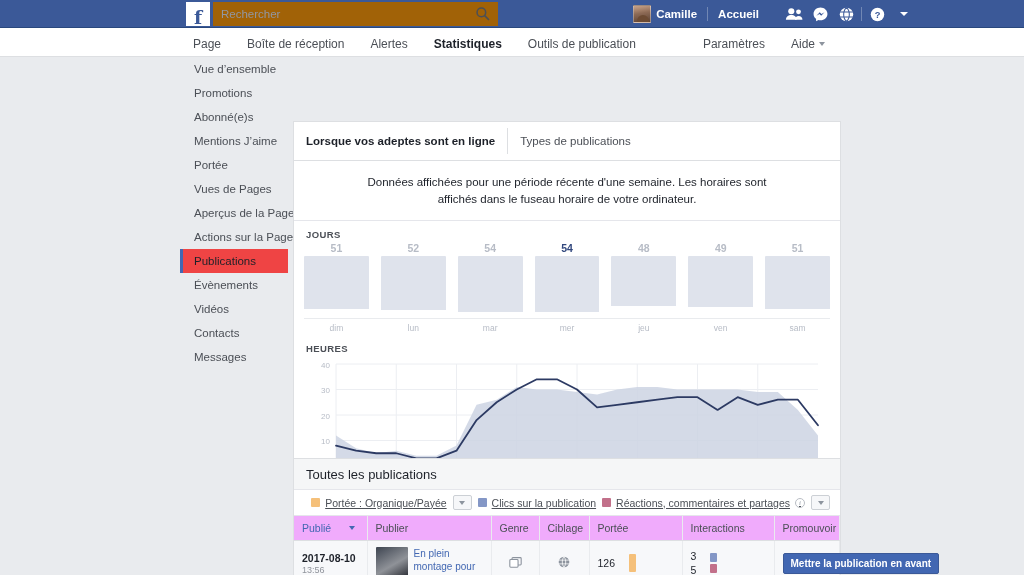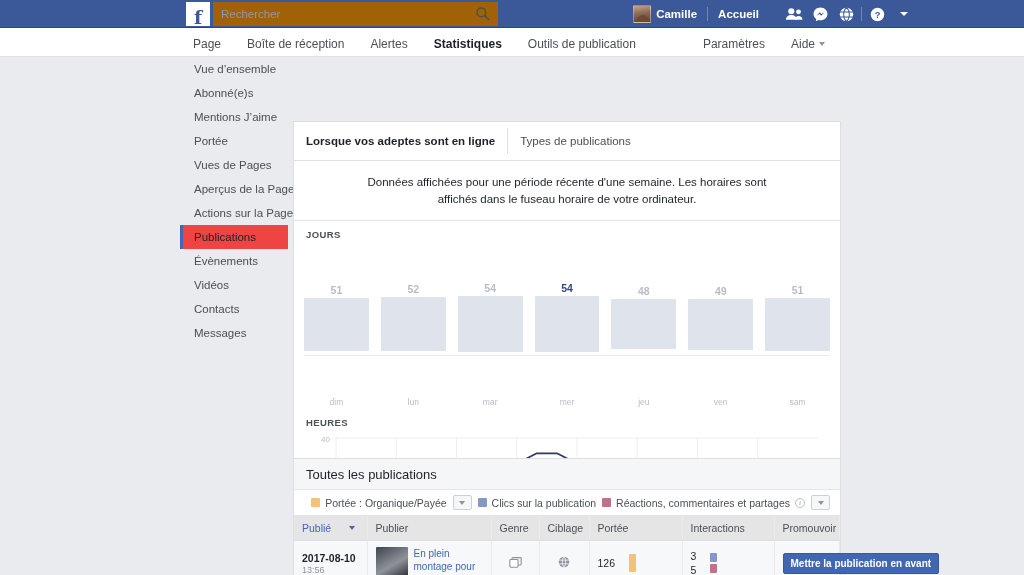--- a/index.html
+++ b/index.html
@@ -136,21 +136,21 @@
   }
 
   .section-label {
     font-size: 9.5px; font-weight: bold; color:#4b4f56;
     letter-spacing: .4px; padding: 8px 0 2px 12px;
   }
 
   
   .days-wrap { padding: 0 10px 2px 10px; }
   .days {
-    display:flex; height: 76px; align-items:center; gap: 12px; margin-top: 37px;
+    display:flex; height: 76px; align-items:flex-start; gap: 12px;
   }
   .day { flex:1; display:flex; flex-direction:column; align-items:center; }
   .day-val {
     font-size: 10.5px; color:#b7bcc6; font-weight:bold; margin-bottom:2px;
   }
   .day.hi .day-val { color:#31477d; }
   .day-bar { width:100%; background:#dfe3ec; border-radius:1px 1px 0 0; }
   .day-lbl { font-size: 8.5px; color:#b7bcc6; margin-top: 4px; }
   .days-axis { border-top:1px solid #e9ebee; }
 
@@ -163,42 +163,42 @@
   .posts-head {
     height: 31px; display:flex; align-items:center; padding-left:12px;
     font-size: 13px; color:#1d2129; border-bottom:1px solid #e5e6eb;
     background:#f5f6f7;
   }
   .legend-row {
     height: 26px; display:flex; align-items:center; justify-content:flex-end;
     padding-right: 10px; gap: 6px; border-bottom:1px solid #e5e6eb;
     background:#fff;
   }
-  .legend-item { display:flex; align-items:center; gap:5px; font-size:10.5px; color:#4b4f56; white-space:nowrap; }
+  .legend-item { display:flex; align-items:center; gap:5px; font-size:10.5px; color:#4b4f56; white-space:nowrap;text-decoration:underline; }
   .swatch { width:9px; height:9px; border-radius:1px; }
   .dd-btn {
     width:19px; height:15px; border:1px solid #ccd0d5; background:#f6f7f9;
     border-radius:2px; display:flex; align-items:center; justify-content:center;
     cursor:pointer;
   }
   .dd-caret {
     width:0;height:0;border-left:3px solid transparent;border-right:3px solid transparent;
     border-top:4px solid #8d949e;
   }
   .info-i {
     width:10px;height:10px;border-radius:50%;border:1px solid #b9bdc4;
     color:#b9bdc4; font-size:7px; font-style:italic; font-weight:bold;
     display:flex;align-items:center;justify-content:center; font-family:"Liberation Serif",serif;
   }
 
   table.posts { width:100%; border-collapse:collapse; table-layout:fixed; }
   table.posts th {
     font-size: 10.5px; font-weight: normal; color:#4b4f56; text-align:left;
     padding: 6px 8px; border-bottom:1px solid #dddfe2; border-right:1px solid #e9ebee;
-    background:#e5e5e5; white-space:nowrap;
+    background:#f0abfc; white-space:nowrap;
   }
   table.posts th.sorted { color:#4267b2; }
   table.posts th .thsort { display:flex; align-items:center; gap:18px; }
   .caret-blue {
     width:0;height:0;border-left:3px solid transparent;border-right:3px solid transparent;
     border-top:4px solid #4267b2;
   }
   table.posts td {
     padding: 6px 8px; border-bottom:1px solid #e9ebee; border-right:1px solid #e9ebee;
     font-size:10.5px; color:#1d2129; vertical-align:middle;
@@ -299,20 +299,21 @@
         <span class="caret-gray"></span>
       </div>
     </div>
   </div>
 </div>
 
 <div class="page">
 
   <div class="sidebar">
     <div class="side-item">Vue d’ensemble</div>
+    <div class="side-item">Promotions</div>
     <div class="side-item">Abonné(e)s</div>
     <div class="side-item">Mentions J’aime</div>
     <div class="side-item">Portée</div>
     <div class="side-item">Vues de Pages</div>
     <div class="side-item">Aperçus de la Page</div>
     <div class="side-item">Actions sur la Page</div>
     <div class="side-item active">Publications</div>
     <div class="side-item">Évènements</div>
     <div class="side-item">Vidéos</div>
     <div class="side-item">Contacts</div>

